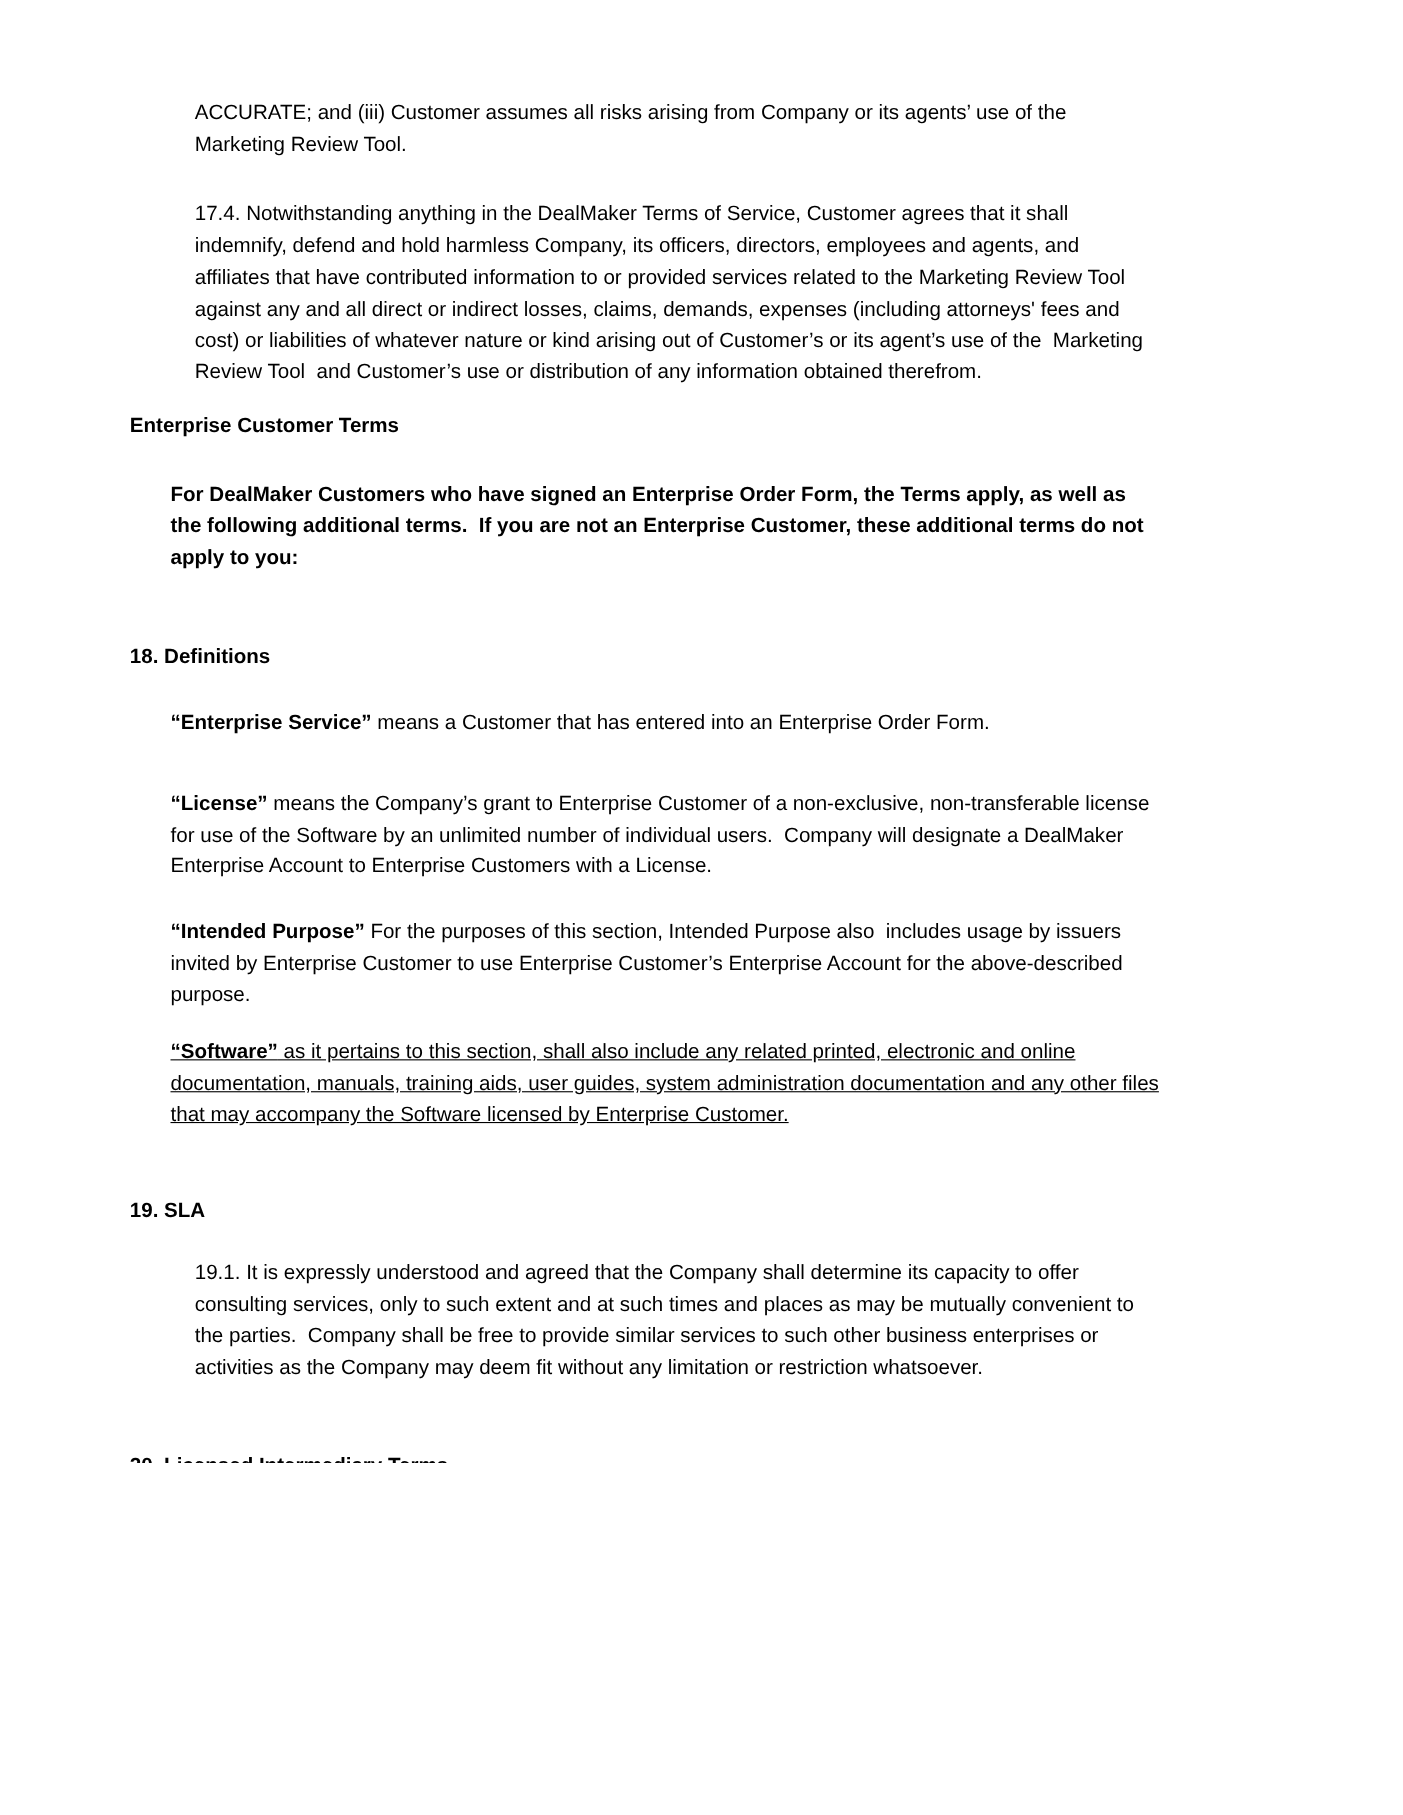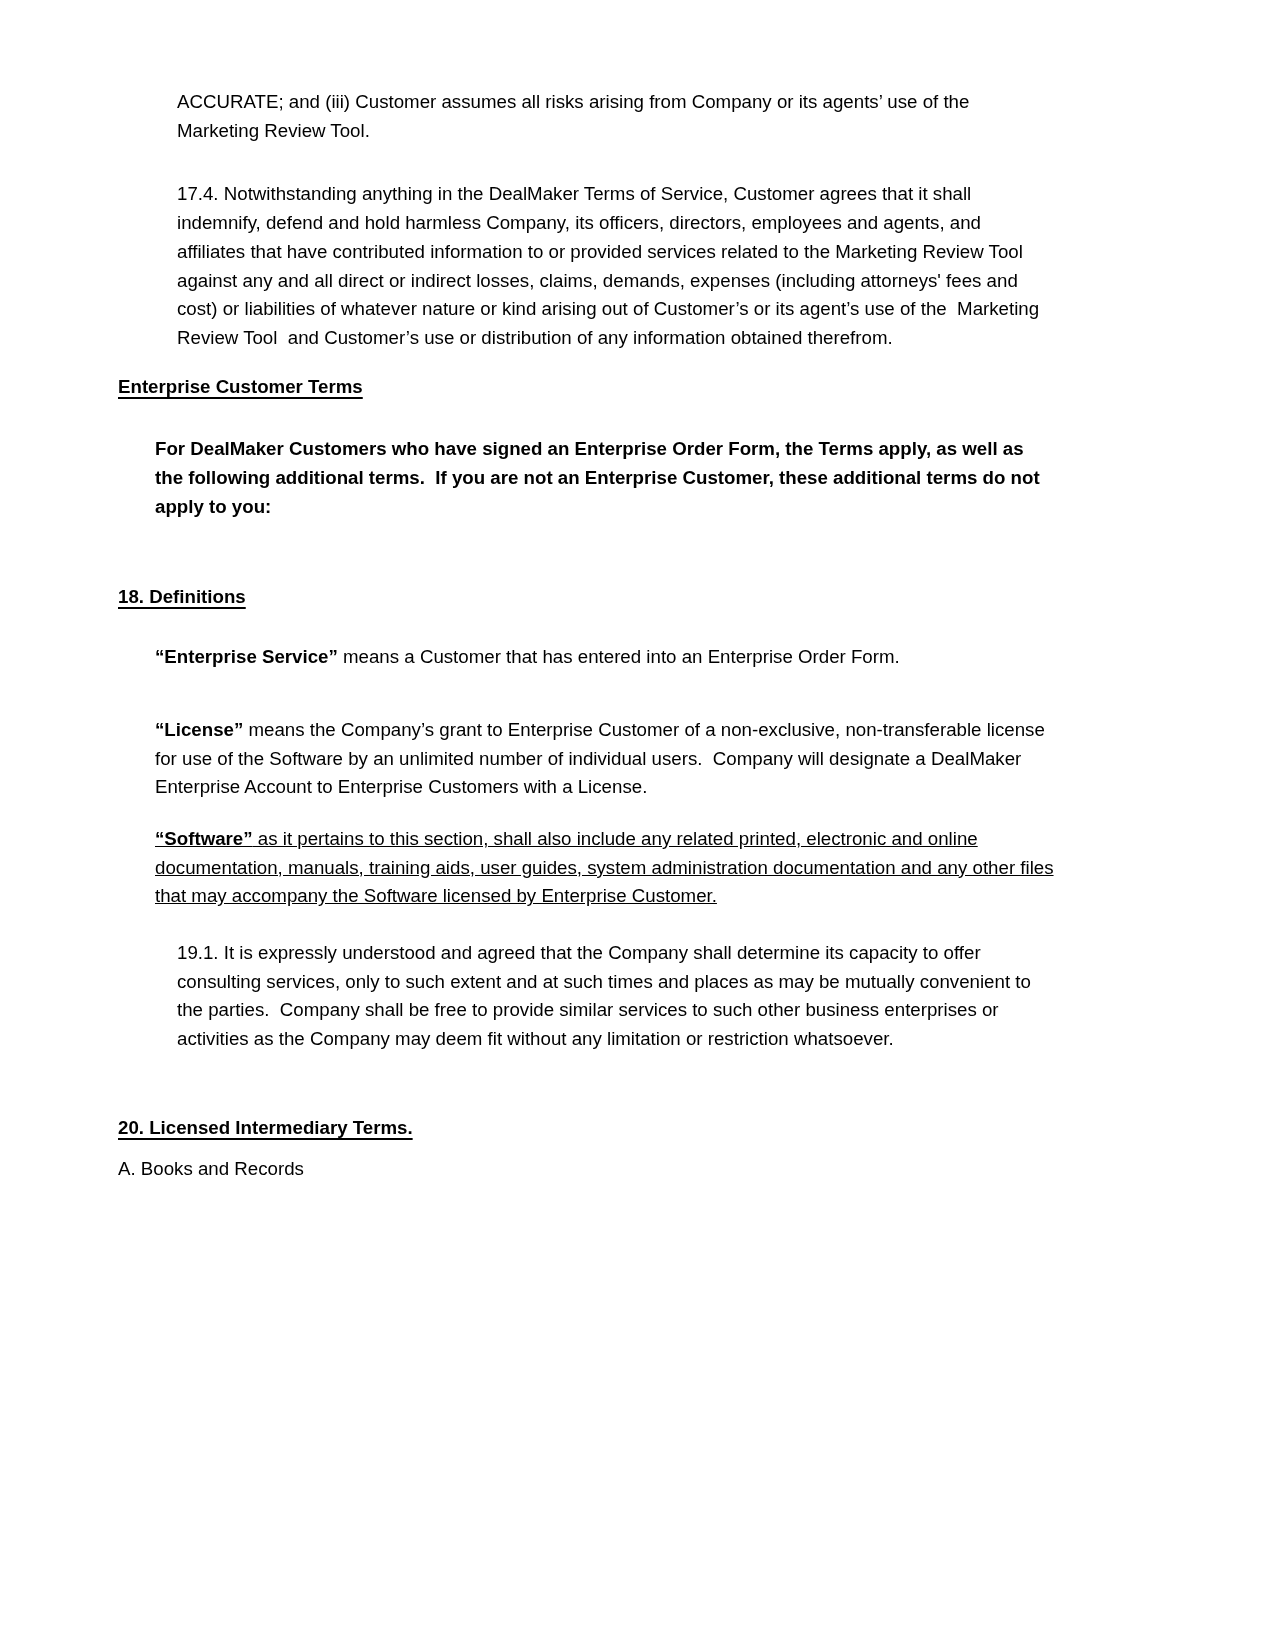--- a/index.html
+++ b/index.html
@@ -23,21 +23,20 @@
   .para {
     margin: 0;
     white-space: pre;          
   }
   .ind-a { margin-left: 59px; }   
   .ind-b { margin-left: 37px; }   
   .bold  { font-weight: bold; }
   .heading {
     margin: 0;
     font-weight: bold;
-    text-decoration: underline;
     text-decoration-thickness: 2px;
     text-underline-offset: 4px;
     white-space: pre;
   }
   
   .mt-para-1     { margin-top: 35px; }
   .mt-head-ect   { margin-top: 20px; }
   .mt-para-ect   { margin-top: 34px; }
   .mt-head-18    { margin-top: 62px; }
   .mt-def-1      { margin-top: 31px; }
@@ -88,25 +87,29 @@
 apply to you:</p>
 
   <p class="heading mt-head-18">18. Definitions</p>
 
   <p class="para ind-b mt-def-1"><span class="bold">“Enterprise Service”</span><span> means a Customer that has entered into an Enterprise Order Form.</span></p>
 
   <p class="para ind-b mt-def-2"><span class="bold">“License”</span><span> means the Company’s grant to Enterprise Customer of a non-exclusive, non-transferable license
 for use of the Software by an unlimited number of individual users.  Company will designate a DealMaker
 Enterprise Account to Enterprise Customers with a License.</span></p>
 
+  <p class="para ind-b mt-def-3"><span class="bold">“Intended Purpose”</span><span> For the purposes of this section, Intended Purpose also  includes usage by issuers
+invited by Enterprise Customer to use Enterprise Customer’s Enterprise Account for the above-described
+purpose.</span></p>
 
   <p class="para ind-b mt-def-4"><span class="bold">“Software”</span><span> as it pertains to this section, shall also include any related printed, electronic and online
 documentation, manuals, training aids, user guides, system administration documentation and any other files
 that may accompany the Software licensed by Enterprise Customer.</span></p>
 
+  <p class="heading mt-head-19">19. SLA</p>
 
   <p class="para ind-a mt-para-191">19.1. It is expressly understood and agreed that the Company shall determine its capacity to offer
 consulting services, only to such extent and at such times and places as may be mutually convenient to
 the parties.  Company shall be free to provide similar services to such other business enterprises or
 activities as the Company may deem fit without any limitation or restriction whatsoever.</p>
 
   <p class="heading mt-head-20">20. Licensed Intermediary Terms.</p>
 
 
   <p class="para mt-books">A. Books and Records</p>

